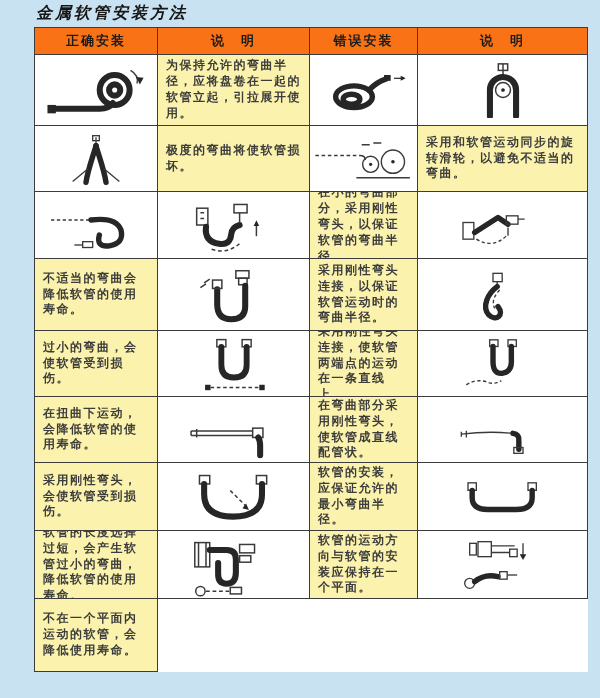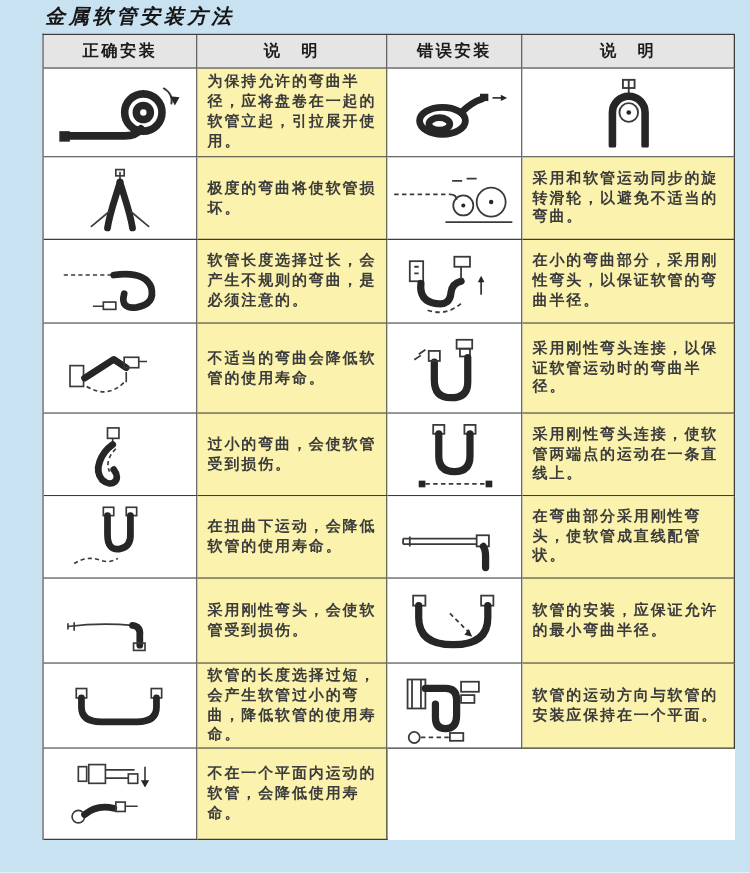--- a/index.html
+++ b/index.html
@@ -31,21 +31,21 @@
     background:#fff;
   }
   .cell{
     border-right:1px solid #3c3c3c;
     border-bottom:1px solid #3c3c3c;
     box-sizing:border-box;
     display:flex;align-items:center;justify-content:center;
     overflow:hidden;
   }
   .th{
-    background:#e5e5e5;
+    background:#f97316;
     font-weight:bold;
     font-size:13px;
     letter-spacing:2px;
     color:#1c1c1c;
   }
   .ill{background:#ffffff;}
   .desc{
     background:#fbf3ad;
     font-size:12px;
     font-weight:600;
@@ -132,21 +132,20 @@
     </div>
     <div class="cell desc">采用和软管运动同步的旋转滑轮，以避免不适当的弯曲。</div>
     <div class="cell ill">
       <svg width="100" height="56" viewBox="0 0 120 60">
         <path class="thin dash" d="M6 24 H54"></path>
         <path class="hose" d="M54 24 Q84 20 90 36 Q94 52 76 55 Q60 57 64 42" stroke-width="5.5"></path>
         <rect class="thin" x="44" y="50" width="12" height="7"></rect>
         <path class="thin" d="M34 54 h10"></path>
       </svg>
     </div>
-    <div class="cell desc">软管长度选择过长，会产生不规则的弯曲，是必须注意的。</div>
 
     <div class="cell ill">
       <svg width="112" height="60" viewBox="0 0 120 64">
         <rect class="thin" x="20" y="14" width="12" height="18"></rect>
         <path class="thin" d="M24 19 h4 M24 25 h4"></path>
         <path class="hose" d="M30 34 Q28 50 44 52 Q56 54 57 42 Q58 34 66 32" stroke-width="6"></path>
         <rect class="thin" x="60" y="10" width="14" height="9"></rect>
         <path class="thin" d="M66 19 V30"></path>
         <path class="thin dash" d="M36 58 Q54 64 68 50"></path>
         <path class="thin" d="M84 44 V32"></path>

